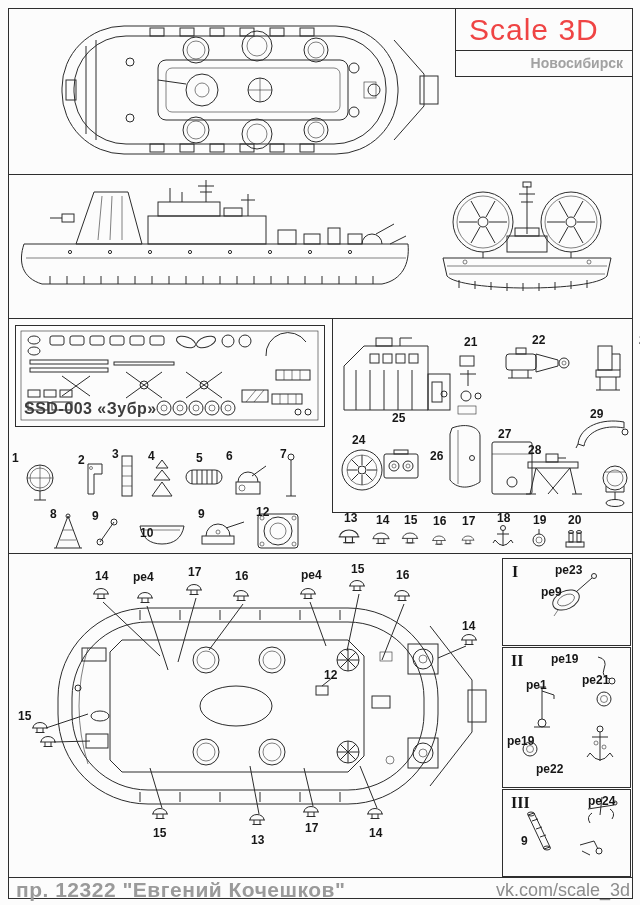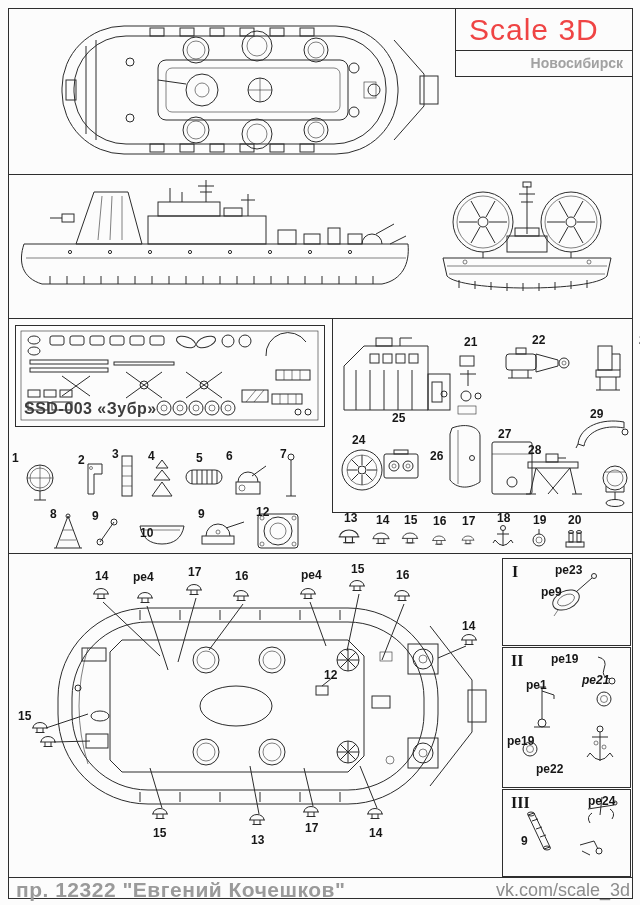--- a/index.html
+++ b/index.html
@@ -676,21 +676,21 @@
   <path d="M88,106 Q98,120 108,106"></path>
     <line x1="88" y1="106" x2="85" y2="110"></line>
     <line x1="108" y1="106" x2="111" y2="110"></line>
   <circle cx="94" cy="96" r="2" class="thin"></circle>
     <circle cx="102" cy="100" r="2" class="thin"></circle>
   <circle cx="28" cy="102" r="7"></circle>
     <circle cx="28" cy="102" r="3.5" class="thin"></circle>
 </svg>
 <span class="numeral" style="left:511px;top:653px;">II</span>
 <span class="lbl" style="left:551px;top:653px;">pe19</span>
-<span class="lbl" style="left:582px;top:674px;font-style:italic;">pe21</span>
+<span class="lbl" style="left:582px;top:674px;">pe21</span>
 <span class="lbl" style="left:526px;top:679px;">pe1</span>
 <span class="lbl" style="left:507px;top:735px;">pe19</span>
 <span class="lbl" style="left:536px;top:763px;">pe22</span>
 
 <div class="box" style="left:502px;top:789px;width:127px;height:86px;"></div>
 <svg class="art" style="left:502px;top:789px;" width="128" height="86" viewBox="0 0 128 86">
   <line x1="86" y1="20" x2="112" y2="16"></line>
     <line x1="100" y1="8" x2="98" y2="26"></line>
   <path d="M90,24 q-6,4 -2,10"></path>
     <path d="M108,20 q6,4 2,10"></path>

